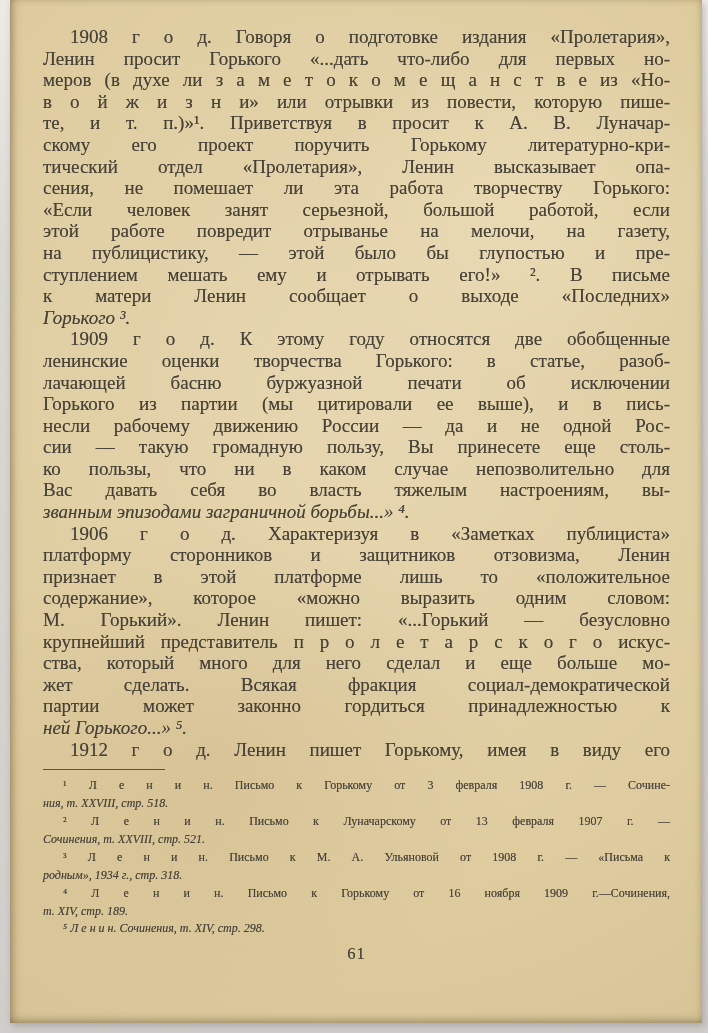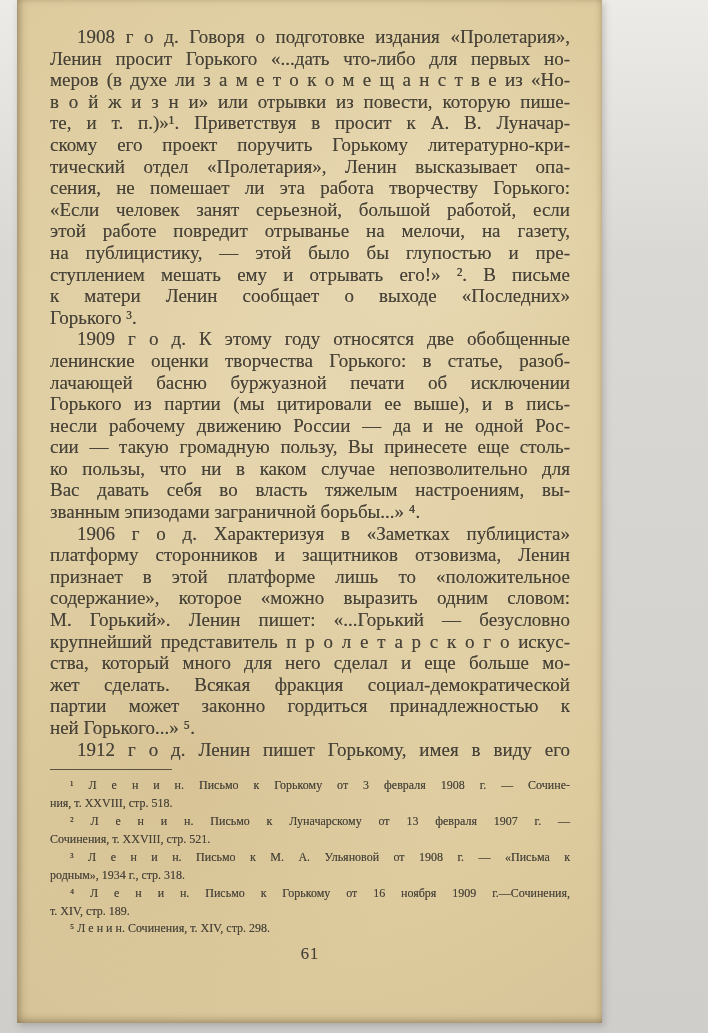--- a/index.html
+++ b/index.html
@@ -6,22 +6,22 @@
     margin: 0; padding: 0;
     width: 708px; height: 1033px;
     overflow: hidden;
   }
   body {
     background: linear-gradient(180deg, #ecebe7 0%, #d9d8d5 25%, #cfcecb 100%);
     font-family: "Liberation Serif", "DejaVu Serif", serif;
   }
   .page {
     position: absolute;
-    top: 0; left: 17px;
-    width: 585px; height: 1023px;
+    top: 0; left: 10px;
+    width: 692px; height: 1023px;
     background:
       radial-gradient(ellipse 60% 35% at 30% 75%, rgba(176,146,96,0.18) 0%, rgba(176,146,96,0) 70%),
       radial-gradient(ellipse 40% 25% at 75% 20%, rgba(255,245,215,0.25) 0%, rgba(255,245,215,0) 70%),
       radial-gradient(ellipse 120% 90% at 52% 38%, #e7d7b1 0%, #decc9f 55%, #d5c296 85%, #ccb88b 100%);
     box-shadow:
       inset 6px 0 10px -4px rgba(110, 90, 60, 0.55),
       inset -3px 0 8px -4px rgba(110, 90, 60, 0.40),
       inset 0 -6px 10px -4px rgba(110, 90, 60, 0.45),
       2px 3px 7px rgba(100, 100, 100, 0.35);
   }
@@ -31,21 +31,21 @@
     color: var(--ink, #474238);
     text-shadow: 0 0 0.5px rgba(70, 64, 52, 0.55);
   }
   .line {
     font-size: 19px;
     line-height: 21.6px;
     text-align: justify;
     text-align-last: justify;
   }
   .line.indent { text-indent: 27px; }
-  .line.endline { text-align-last: left; }
+  .line.endline { text-align-last: left; font-style: italic; }
   .fn-sep {
     width: 122px;
     border: none;
     border-top: 1.6px solid rgba(74, 69, 59, 0.9);
     margin: 9px 0 7px 0;
   }
   .fn .line {
     font-size: 12px;
     line-height: 17.9px;
   }

